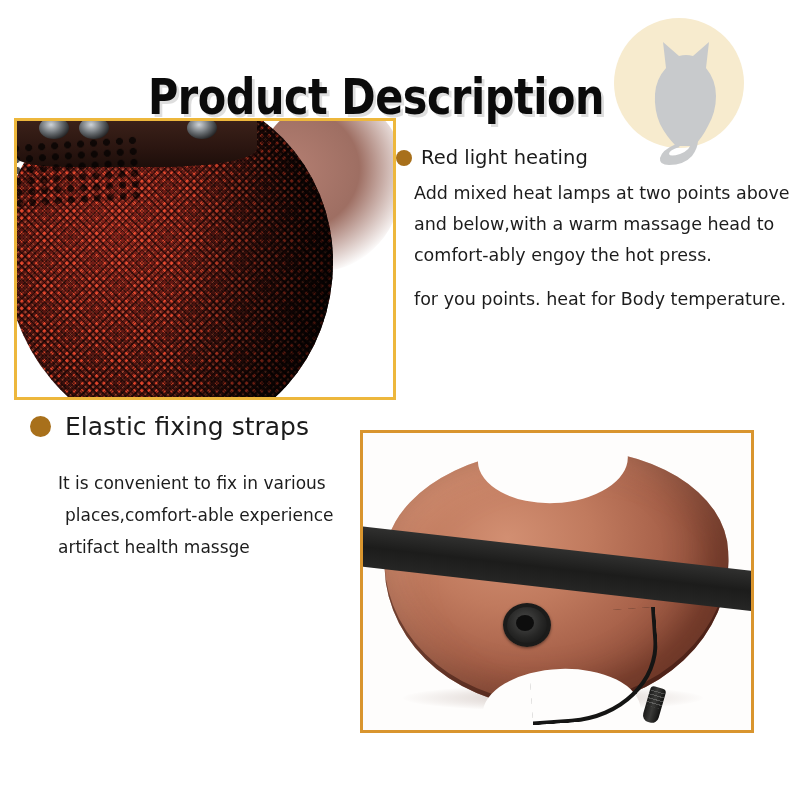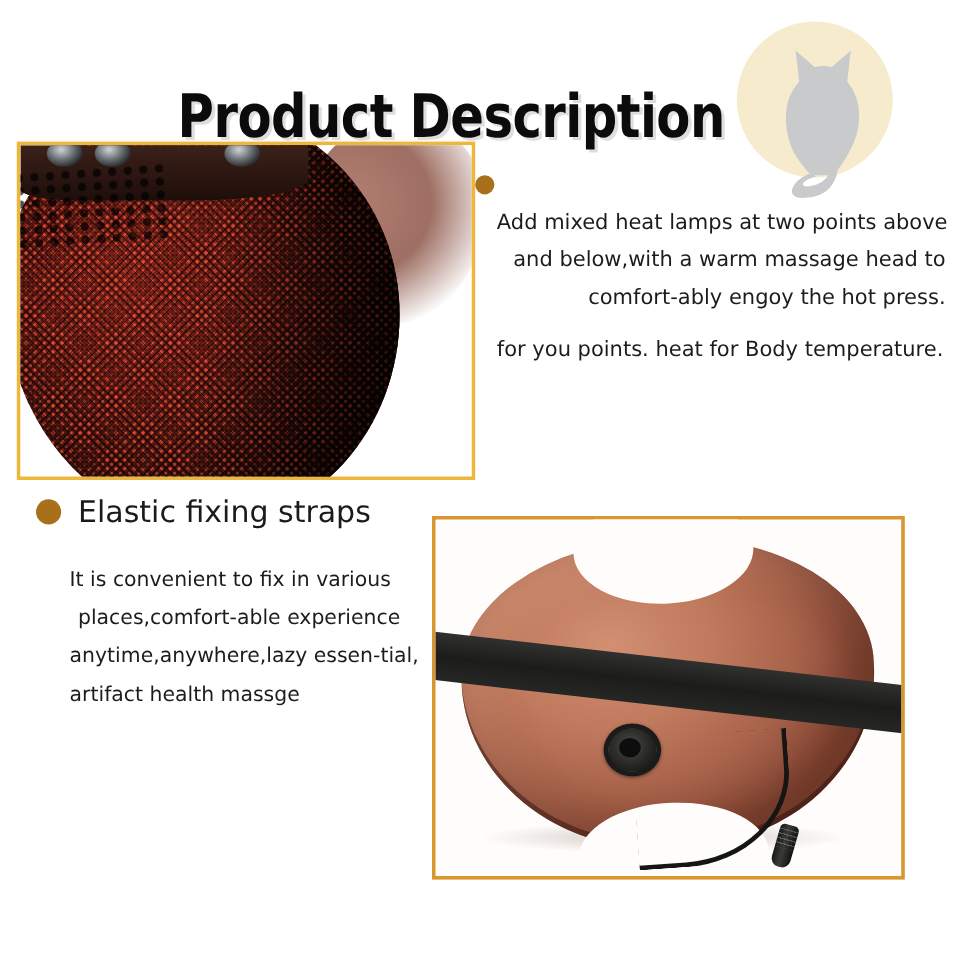--- a/index.html
+++ b/index.html
@@ -300,21 +300,21 @@
   }
   #heading-heating { font-size: 19.5px; }
   #heading-straps  { font-size: 25px; }
 
   .body-block {
     color: #1c1c1c;
     font-family: "DejaVu Sans", sans-serif;
     font-size: 17.5px;
     line-height: 31px;
   }
-  #body-heating-1 { margin: 9px 0 0 18px; text-align: right; }
+  #body-heating-1 { margin: 9px 0 0 18px; }
   #body-heating-2 { margin: 13px 0 0 18px; }
   #body-straps    { margin: 26px 0 0 28px; font-size: 17px; line-height: 32px; }
   .body-line { white-space: nowrap; display: block; }
   #body-straps .body-line:nth-child(2) { padding-left: 7px; }
 </style>
 </head>
 <body>
 
 <div id="brand-badge">
   <div id="brand-circle"></div>
@@ -347,40 +347,40 @@
         <div class="mesh-roller-head" style="left:170px"></div>
       </div>
       <div id="mesh-coarse"></div>
     </div>
   </div>
 </div>
 
 <div class="section" id="section-heating">
   <div class="section-head">
     <span class="bullet" id="bullet-heating"></span>
+    <span class="heading-text" id="heading-heating">Red light heating</span>
   </div>
   <div class="body-block" id="body-heating-1">
     <span class="body-line">Add mixed heat lamps at two points above</span>
     <span class="body-line">and below,with a warm massage head to</span>
     <span class="body-line">comfort-ably engoy the hot press.</span>
   </div>
   <div class="body-block" id="body-heating-2">
     <span class="body-line">for you points. heat for Body temperature.</span>
   </div>
 </div>
 
 <div class="section" id="section-straps">
   <div class="section-head">
     <span class="bullet" id="bullet-straps"></span>
     <span class="heading-text" id="heading-straps">Elastic  fixing straps</span>
   </div>
   <div class="body-block" id="body-straps">
     <span class="body-line">It is convenient to fix in various</span>
     <span class="body-line"> places,comfort-able experience</span>
-    <span class="body-line">anytime,anywhere,lazy essen-tial,</span>
     <span class="body-line">artifact health massge</span>
   </div>
 </div>
 
 <div class="photo-frame" id="photo-frame-pillow">
   <div class="photo-inner">
     <div id="pillow-photo">
       <div id="pillow-shadow"></div>
       <div id="pillow-body">
         <div id="pillow-rim"></div>

